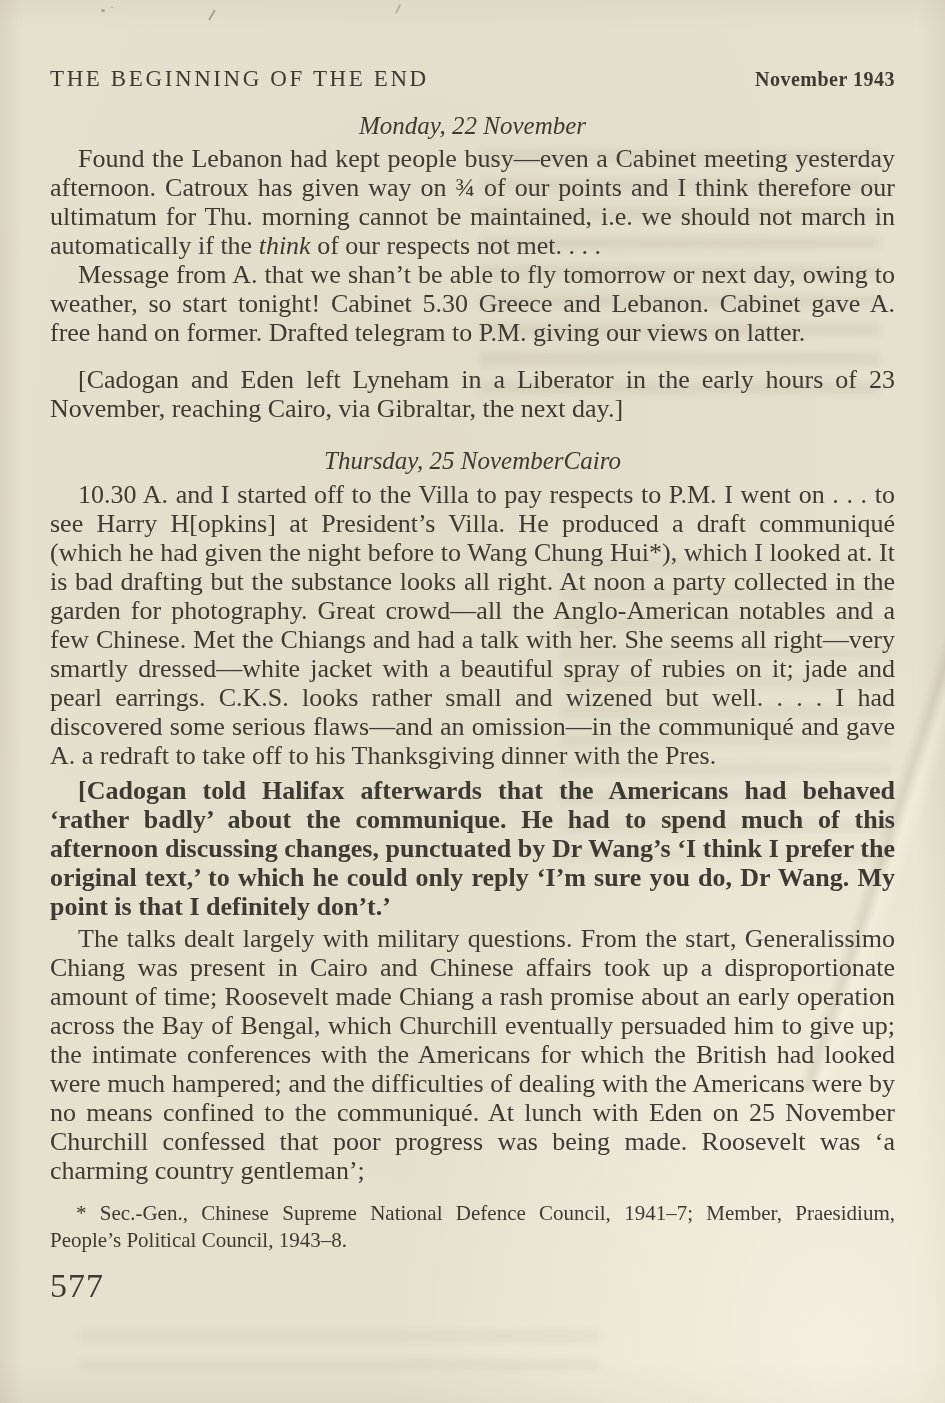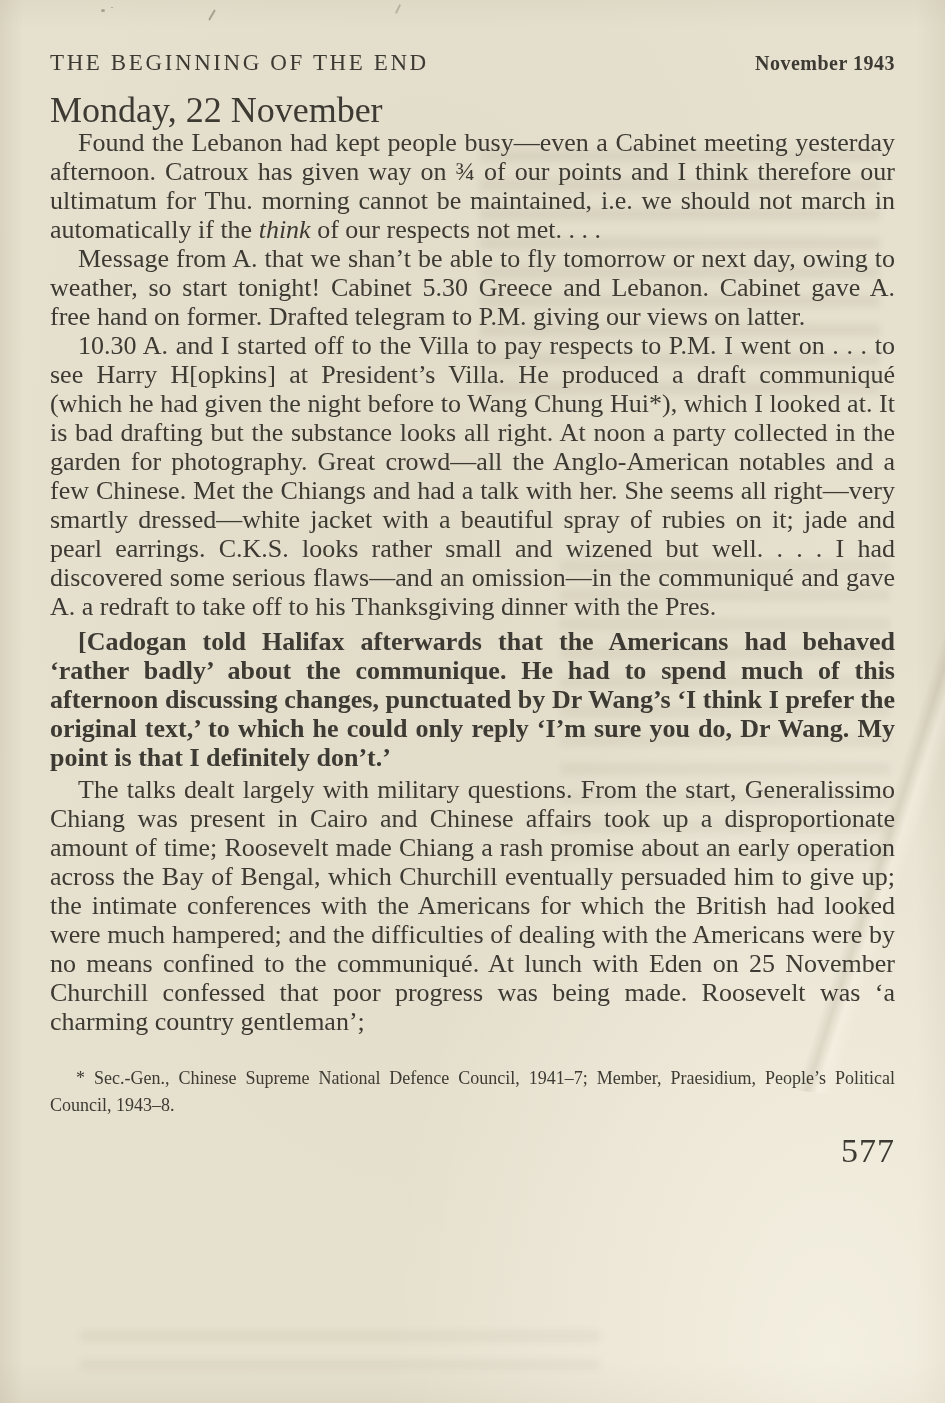--- a/index.html
+++ b/index.html
@@ -35,51 +35,51 @@
     left: 820px; top: 600px; width: 130px; height: 500px;
     background: linear-gradient(100deg, rgba(0,0,0,0) 45%, rgba(170,162,140,0.25) 50%, rgba(255,250,238,0.3) 55%, rgba(0,0,0,0) 62%);
     transform: rotate(8deg);
     pointer-events: none;
   }
   .mark { position: absolute; background: #6a665c; }
   .mark1 { left: 101px; top: 9px; width: 4px; height: 3px; border-radius: 50%; opacity: .5; box-shadow: 9px -3px 0 -1px #6a665c; }
   .mark2 { left: 211px; top: 9px; width: 2px; height: 12px; transform: rotate(30deg); opacity: .5; border-radius: 1px; }
   .mark3 { left: 397px; top: 4px; width: 2px; height: 10px; transform: rotate(26deg); opacity: .35; border-radius: 1px; }
 
-  .content { position: absolute; left: 50px; width: 845px; top: 0; }
+  .content { position: absolute; left: 50px; width: 845px; top: 16px; }
 
   .running-header {
     display: flex; justify-content: space-between; align-items: baseline;
     margin-top: 50px;
   }
   .rh-title { font-size: 23px; letter-spacing: 2.6px; }
   .rh-date  { font-size: 20px; font-weight: bold; letter-spacing: 0.5px; }
 
   .entry-heading {
-    display: flex; justify-content: flex-start;
-    font-size: 36px; line-height: 30px;
+    display: flex; justify-content: center;
+    font-style: italic; font-size: 25px; line-height: 30px;
   }
   .eh-1 { margin-top: 19px; margin-bottom: 3px; }
   .eh-2 { margin-top: 23px; margin-bottom: 4px; }
 
   p { margin: 0; }
   .body-p, .editorial {
     font-size: 26px; line-height: 29px;
     text-align: justify; text-indent: 28px;
   }
   .editorial-1 { margin-top: 18px; }
   .editorial-2 { margin-top: 6px; font-weight: bold; }
   .editorial-3 { margin-top: 3px; }
 
   .footnote {
-    margin-top: 29px;
-    font-size: 18px; line-height: 27px;
+    margin-top: 15px;
+    font-size: 21px; line-height: 27px;
     text-align: justify; text-indent: 26px;
   }
-  .page-number { margin-top: 13px; text-align: right; font-size: 34px; letter-spacing: 1px; }
+  .page-number { margin-top: 13px; text-align: left; font-size: 34px; letter-spacing: 1px; }
 </style>
 </head>
 <body>
 
 <div class="page">
   <div class="ghost ghost1"></div>
   <div class="ghost ghost2"></div>
   <div class="ghost ghost3"></div>
   <div class="crease"></div>
   <div class="mark mark1"></div>
@@ -94,21 +94,26 @@
     </div>
 
     <div class="entry-heading eh-1">
       <span>Monday, 22 November</span>
     </div>
 
     <p class="body-p"><span>Found the Lebanon had kept people busy—even a Cabinet meeting yesterday afternoon. Catroux has given way on ¾ of our points and I think therefore our ultimatum for Thu. morning cannot be maintained, i.e. we should not march in automatically if the </span><em>think</em><span> of our respects not met. . . .</span></p>
 
     <p class="body-p">Message from A. that we shan’t be able to fly tomorrow or next day, owing to weather, so start tonight! Cabinet 5.30 Greece and Lebanon. Cabinet gave A. free hand on former. Drafted telegram to P.M. giving our views on latter.</p>
 
+    <p class="editorial editorial-1">[Cadogan and Eden left Lyneham in a Liberator in the early hours of 23 November, reaching Cairo, via Gibraltar, the next day.]</p>
 
+    <div class="entry-heading eh-2">
+      <span>Thursday, 25 November</span>
+      <span>Cairo</span>
+    </div>
 
     <p class="body-p">10.30 A. and I started off to the Villa to pay respects to P.M. I went on . . . to see Harry H[opkins] at President’s Villa. He produced a draft communiqué (which he had given the night before to Wang Chung Hui*), which I looked at. It is bad drafting but the substance looks all right. At noon a party collected in the garden for photography. Great crowd—all the Anglo-American notables and a few Chinese. Met the Chiangs and had a talk with her. She seems all right—very smartly dressed—white jacket with a beautiful spray of rubies on it; jade and pearl earrings. C.K.S. looks rather small and wizened but well. . . . I had discovered some serious flaws—and an omission—in the communiqué and gave A. a redraft to take off to his Thanksgiving dinner with the Pres.</p>
 
     <p class="editorial editorial-2">[Cadogan told Halifax afterwards that the Americans had behaved ‘rather badly’ about the communique. He had to spend much of this afternoon discussing changes, punctuated by Dr Wang’s ‘I think I prefer the original text,’ to which he could only reply ‘I’m sure you do, Dr Wang. My point is that I definitely don’t.’</p>
 
     <p class="editorial editorial-3">The talks dealt largely with military questions. From the start, Generalissimo Chiang was present in Cairo and Chinese affairs took up a disproportionate amount of time; Roosevelt made Chiang a rash promise about an early operation across the Bay of Bengal, which Churchill eventually persuaded him to give up; the intimate conferences with the Americans for which the British had looked were much hampered; and the difficulties of dealing with the Americans were by no means confined to the communiqué. At lunch with Eden on 25 November Churchill confessed that poor progress was being made. Roosevelt was ‘a charming country gentleman’;</p>
 
     <div class="footnote">* Sec.-Gen., Chinese Supreme National Defence Council, 1941–7; Member, Praesidium, People’s Political Council, 1943–8.</div>
 
     <div class="page-number">577</div>

